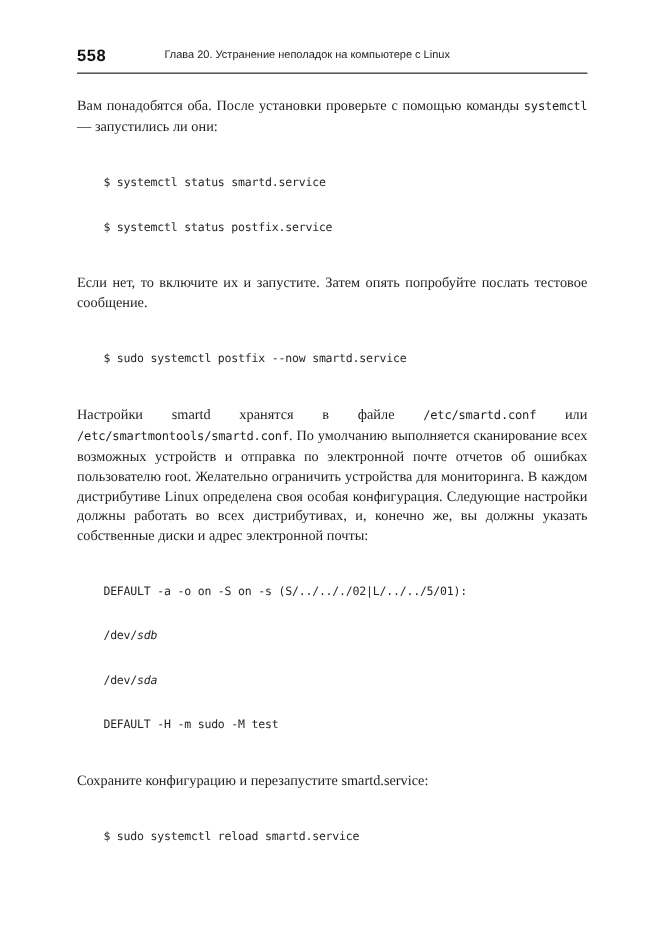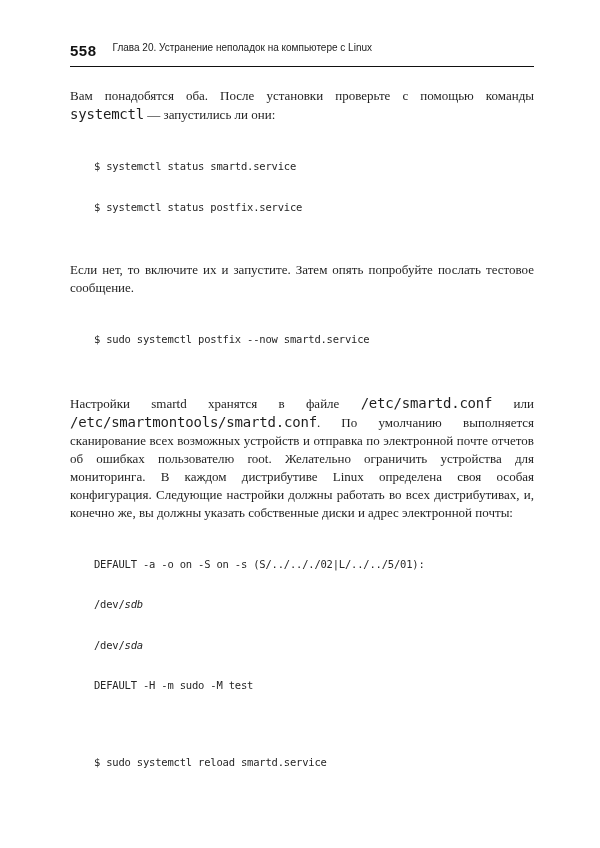--- a/index.html
+++ b/index.html
@@ -12,49 +12,50 @@
   }
   .page {
     width: 600px;
     height: 848px;
     padding: 0 66px 0 70px;
     background: #ffffff;
   }
   
   .runhead {
     display: flex;
-    align-items: flex-start;
+    align-items: center;
     padding-top: 42px;
     padding-bottom: 7px;
     border-bottom: 1.6px solid #111;
     font-family: "Liberation Sans", sans-serif;
+    gap: 21px;
   }
   .pagenum {
     font-size: 15px;
     font-weight: 700;
     letter-spacing: 0.5px;
     color: #111;
   }
   .chaptitle {
     font-size: 10px;
     color: #222;
-    margin-left: 16px;
+    margin-left: 32px;
   }
   
   p.body {
     font-size: 13px;
     line-height: 18px;
     text-align: justify;
-    margin-top: 20px;
+    margin-top: 7px;
     color: #1e1e1e;
   }
   p.body.first { margin-top: 20px; }
   .mono {
     font-family: "DejaVu Sans Mono", monospace;
-    font-size: 14px;
+    font-size: 11px;
     letter-spacing: -0.2px;
   }
   
   .code {
     font-family: "DejaVu Sans Mono", monospace;
     font-size: 10.5px;
     line-height: 13.5px;
     margin-top: 9px;
     color: #262626;
     letter-spacing: -0.2px;
@@ -88,18 +89,19 @@
 
   <p class="body"><span>Настройки smartd хранятся в файле </span><span class="mono">/etc/smartd.conf</span><span> или </span><span class="mono">/etc/smartmontools/smartd.conf</span><span>. По умолчанию выполняется сканирование всех возможных устройств и отправка по электронной почте отчетов об ошибках пользователю root. Желательно ограничить устройства для мониторинга. В каждом дистрибутиве Linux определена своя особая конфигурация. Следующие настройки должны работать во всех дистрибутивах, и, конечно же, вы должны указать собственные диски и адрес электронной почты:</span></p>
 
   <div class="code">
     <div>DEFAULT -a -o on -S on -s (S/../.././02|L/../../5/01):</div>
     <div><span>/dev/</span><span class="it">sdb</span></div>
     <div><span>/dev/</span><span class="it">sda</span></div>
     <div>DEFAULT -H -m sudo -M test</div>
   </div>
 
+  <p class="body"><span>Сохраните конфигурацию и перезапустите smartd.service:</span></p>
 
   <div class="code">
     <div>$ sudo systemctl reload smartd.service</div>
   </div>
 
 </div>
 
 </body></html>

